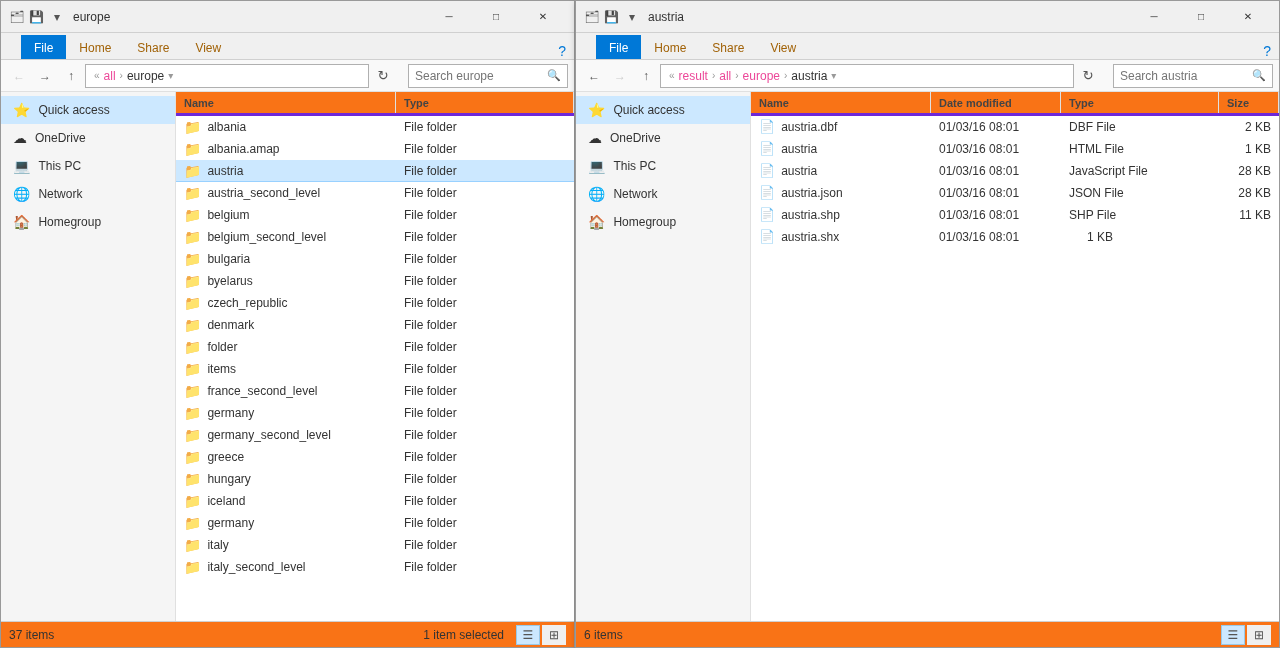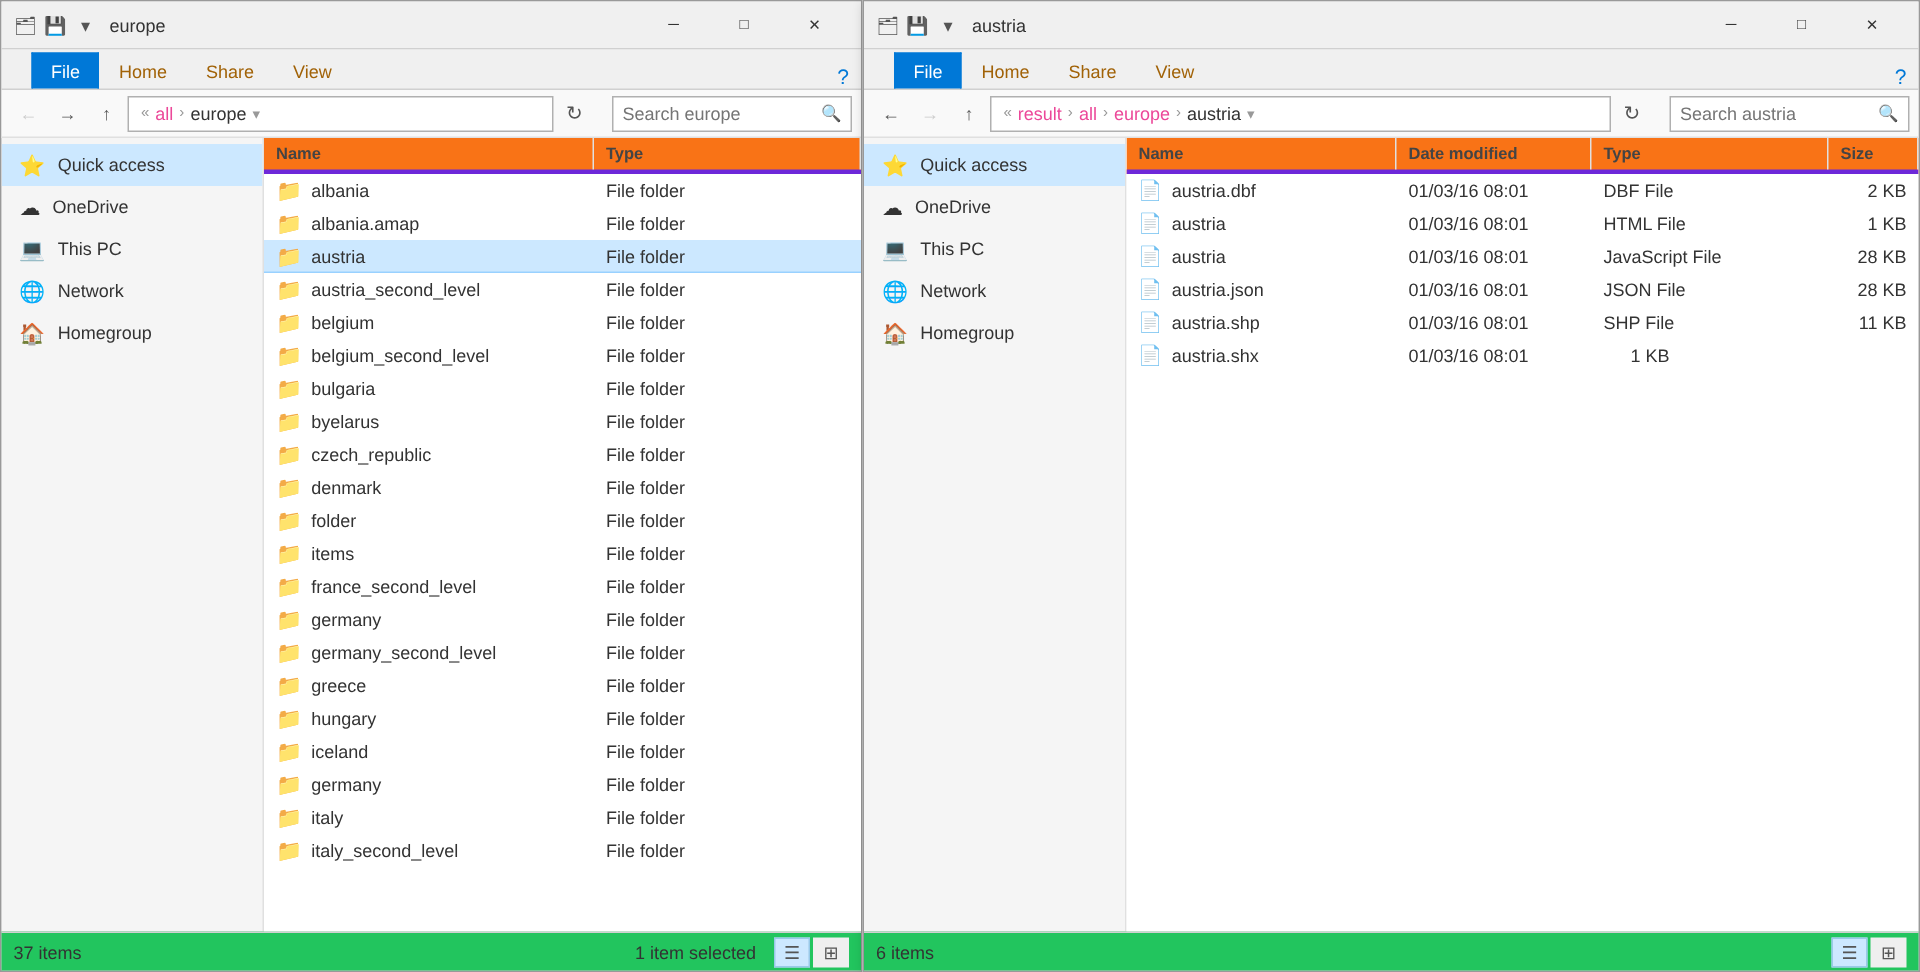--- a/index.html
+++ b/index.html
@@ -260,21 +260,21 @@
       white-space: nowrap;
     }
     .file-cell.name { width: 220px; }
     .file-cell.type { flex: 1; }
     .folder-icon { color: #f5c518; font-size: 14px; }
     .file-icon-generic { color: #9db5cc; font-size: 13px; }
 
     
     .status-bar {
       height: 26px;
-      background: #22c55e;
+      background: #f97316;
       border-top: 1px solid #d0d0d0;
       display: flex;
       align-items: center;
       padding: 0 8px;
       gap: 12px;
     }
     .status-text {
       font-size: 12px;
       color: #333;
       flex: 1;

